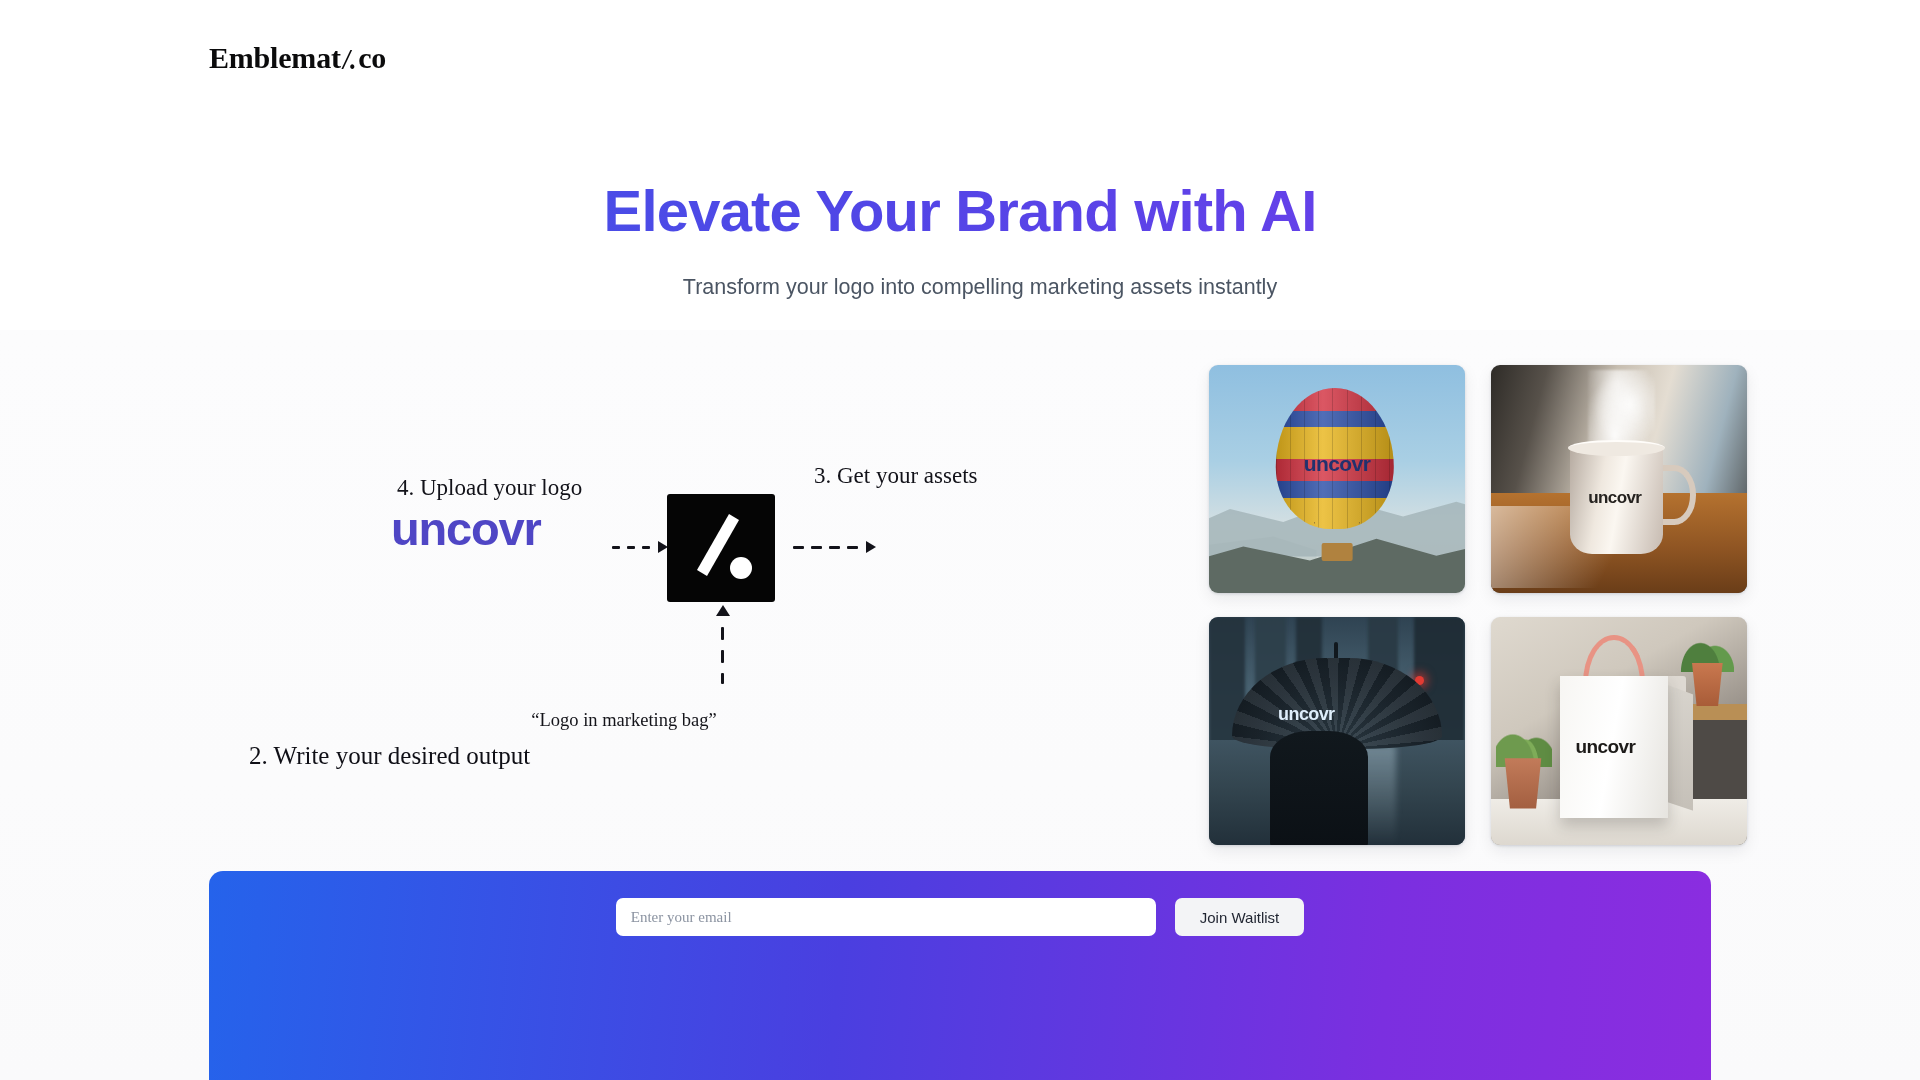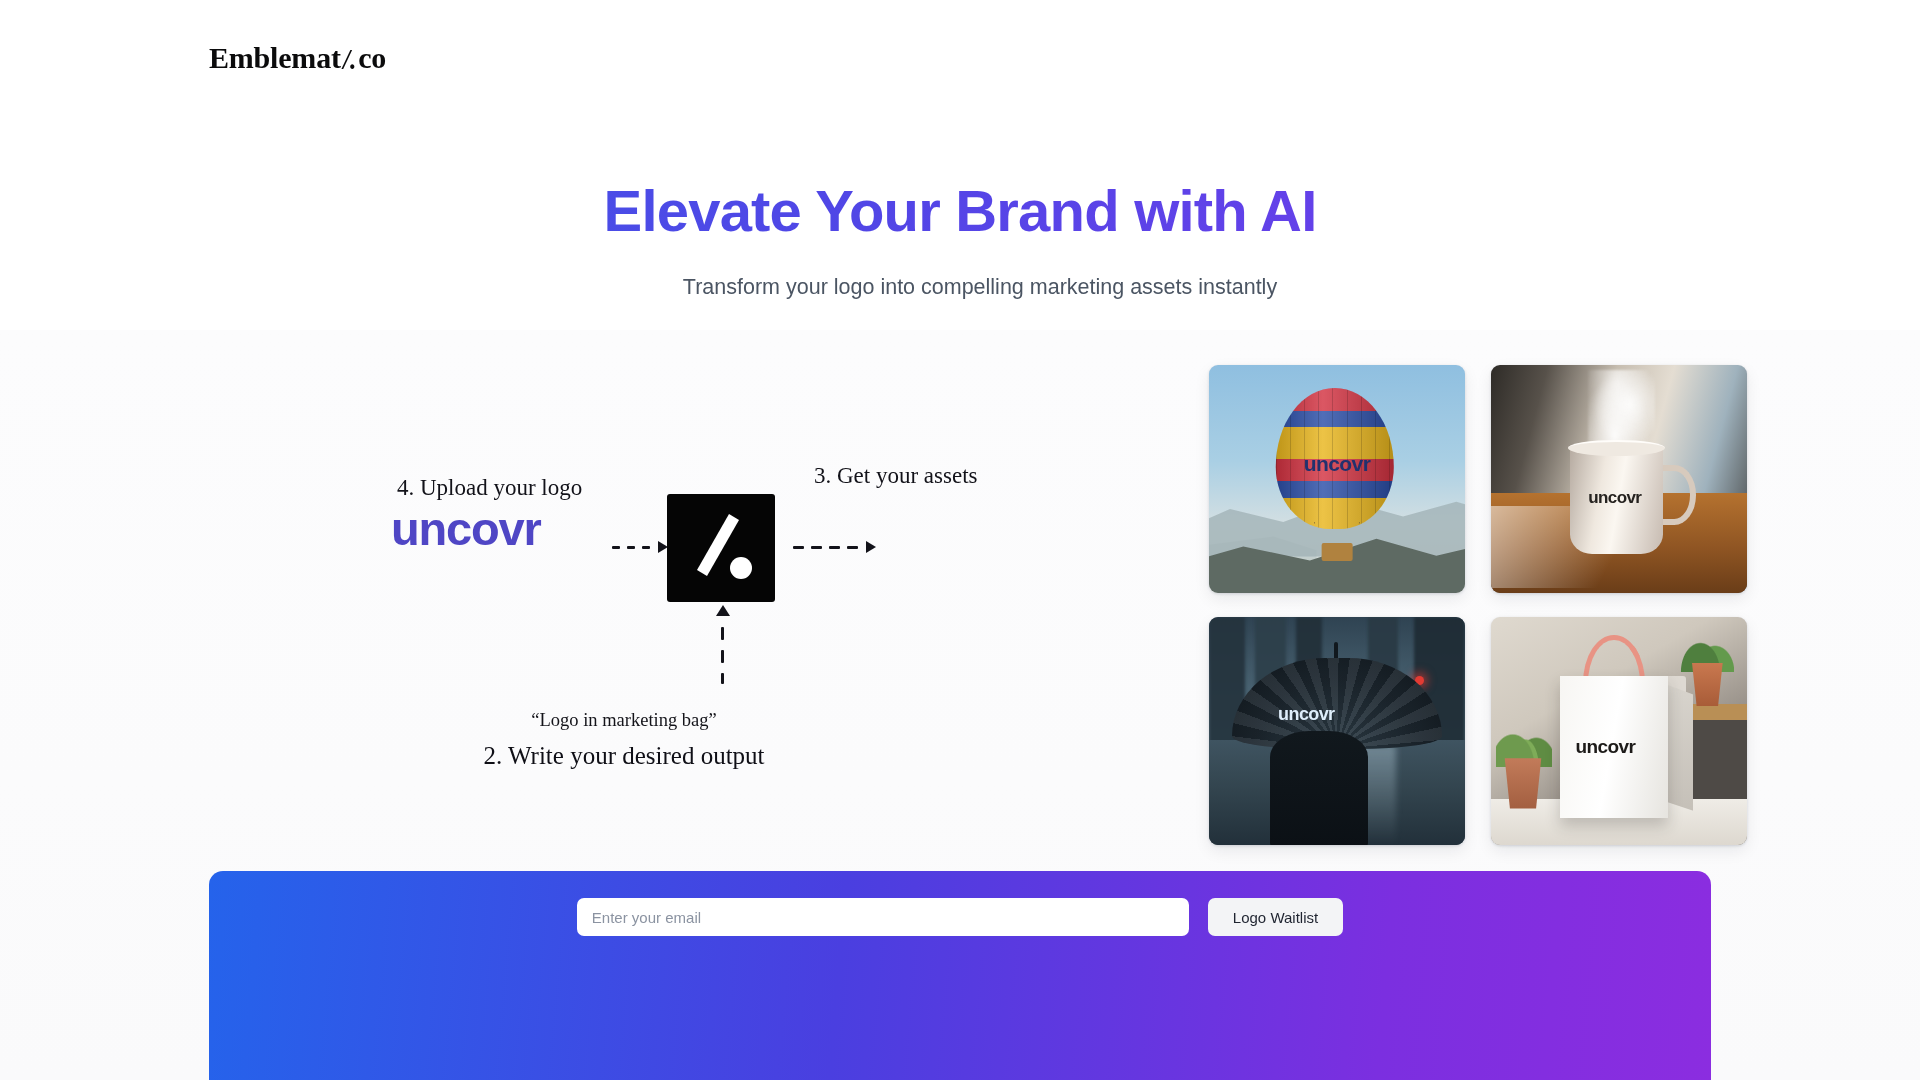--- a/index.html
+++ b/index.html
@@ -193,21 +193,21 @@
     text-align: center;
     font-family: "Liberation Serif", serif;
     font-size: 18.5px;
     color: #14141a;
     padding-left: 40px;
   }
   .flow-step-2 {
     position: absolute;
     left: 0; right: 0;
     top: 377px;
-    text-align: center;
+    text-align: left;
     font-family: "Liberation Serif", serif;
     font-size: 25px;
     color: #0f0f16;
     padding-left: 40px;
   }
 
   
   .asset-grid {
     position: absolute;
     left: 1000px;
@@ -522,28 +522,28 @@
     font-weight: 400;
   }
   .waitlist-form {
     margin-top: 27px;
     display: flex;
     justify-content: center;
     align-items: center;
     gap: 19px;
   }
   .email-input {
-    width: 612px;
+    width: 540px;
     height: 38px;
     border: none;
     outline: none;
     border-radius: 7px;
     background: #ffffff;
     padding: 0 15px;
-    font-family: Liberation Sans, sans-serif;
+    font-family: Liberation Serif, serif;
     font-size: 15px;
     color: #111827;
   }
   .email-input::placeholder { color: #8b93a1; }
   .join-button {
     height: 38px;
     padding: 0 25px;
     border: none;
     border-radius: 7px;
     background: #f3f4f6;
@@ -679,17 +679,17 @@
         </div>
         <span class="asset-mark bag-mark">uncovr</span>
       </div>
 
     </div>
   </section>
 
   <section class="waitlist">
     <form class="waitlist-form">
       <input class="email-input" type="text" placeholder="Enter your email" style="">
-      <button class="join-button" type="submit">Logo Waitlist</button>
+      <button class="join-button" type="submit">Join Waitlist</button>
     </form>
   </section>
 
 </div>
 
 </body></html>

